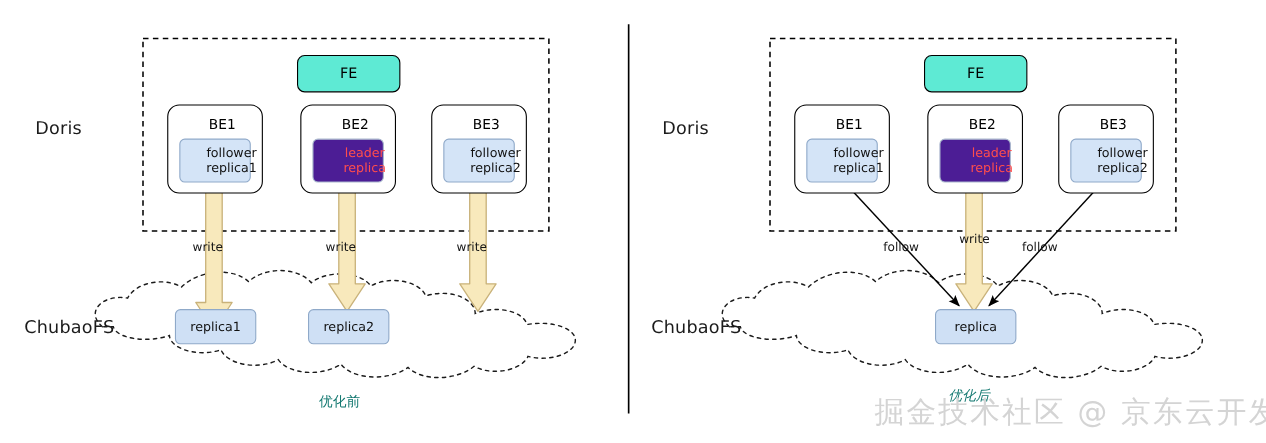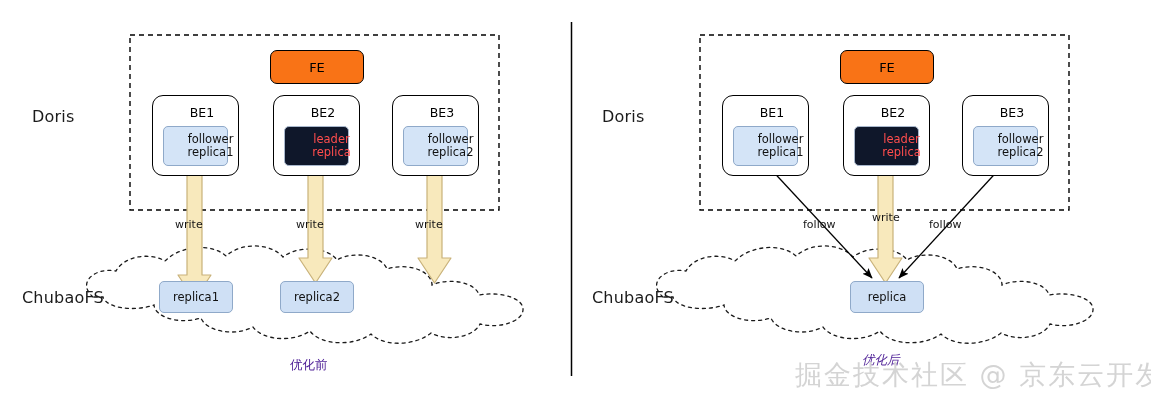--- a/index.html
+++ b/index.html
@@ -28,29 +28,29 @@
   .side-label {
     position: absolute;
     font-size: 16px;
     color: #1b1b1b;
     white-space: nowrap;
     letter-spacing: .2px;
   }
   .caption {
     position: absolute;
     font-size: 12.5px;
-    color: #4c1d95;
+    color: #0f766e;
     white-space: nowrap;
   }
   
   .fe-box {
     position: absolute;
     border: 1.6px solid #000;
     border-radius: 7px;
-    background: #f97316;
+    background: #5eead4;
     display: flex;
     align-items: center;
     justify-content: center;
     font-size: 13px;
     color: #000;
   }
   .be-box {
     position: absolute;
     border: 1.6px solid #000;
     border-radius: 11px;
@@ -77,21 +77,21 @@
     display: flex;
     flex-direction: column;
     align-items: center;
     justify-content: center;
     line-height: 1.12;
     font-size: 11.5px;
     color: #111;
     padding-left: 30px;
   }
   .replica-chip.leader {
-    background: #0f172a;
+    background: #4c1d95;
     border-color: #a9b8cd;
     color: #ff4d4d;
   }
   .fs-replica {
     position: absolute;
     border: 1.2px solid #8fa9c9;
     border-radius: 5px;
     background: #cfe0f5;
     display: flex;
     align-items: center;

